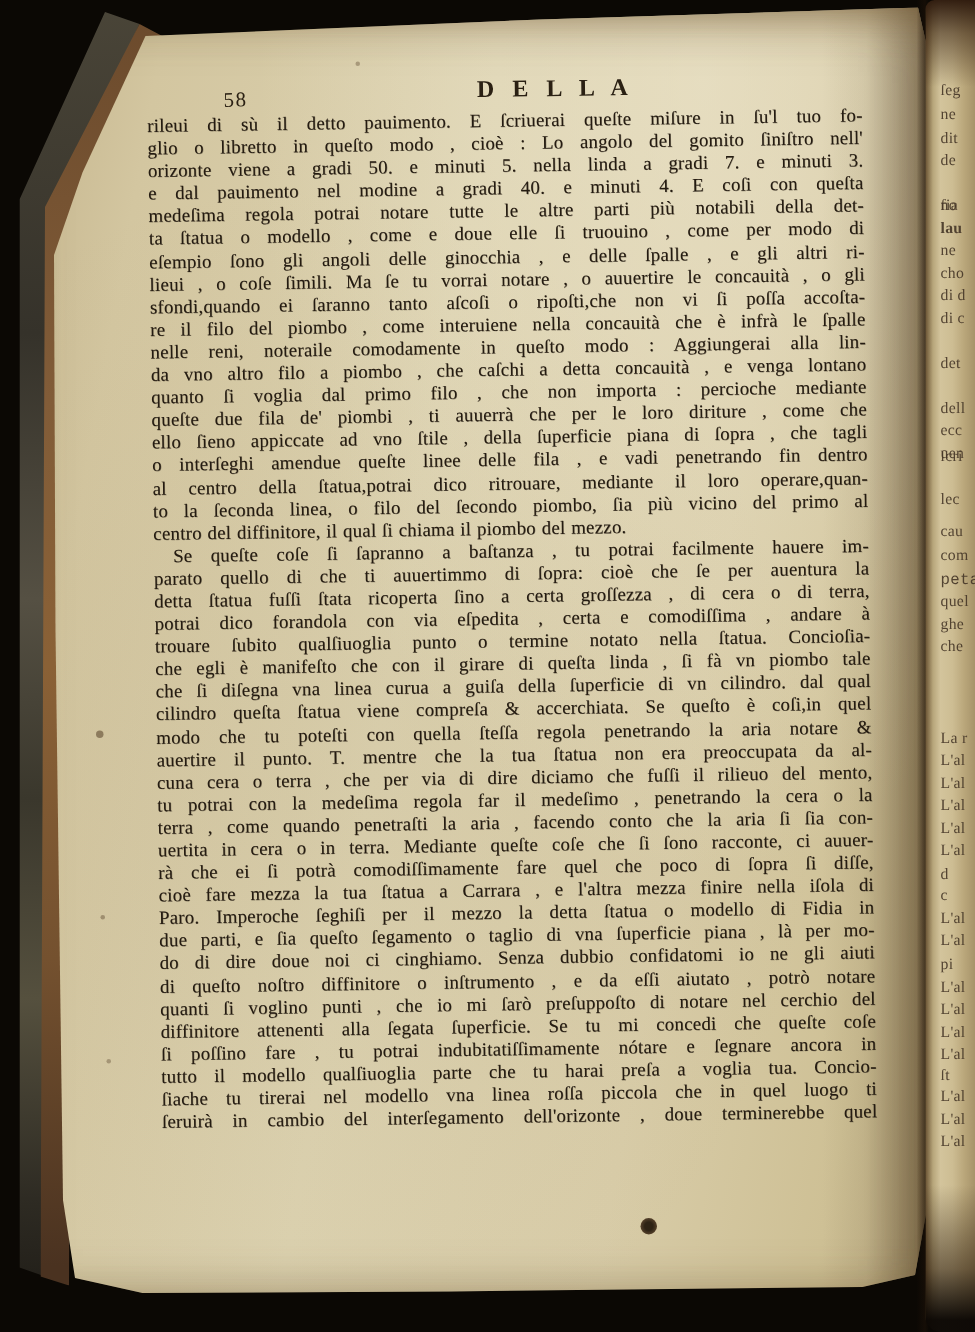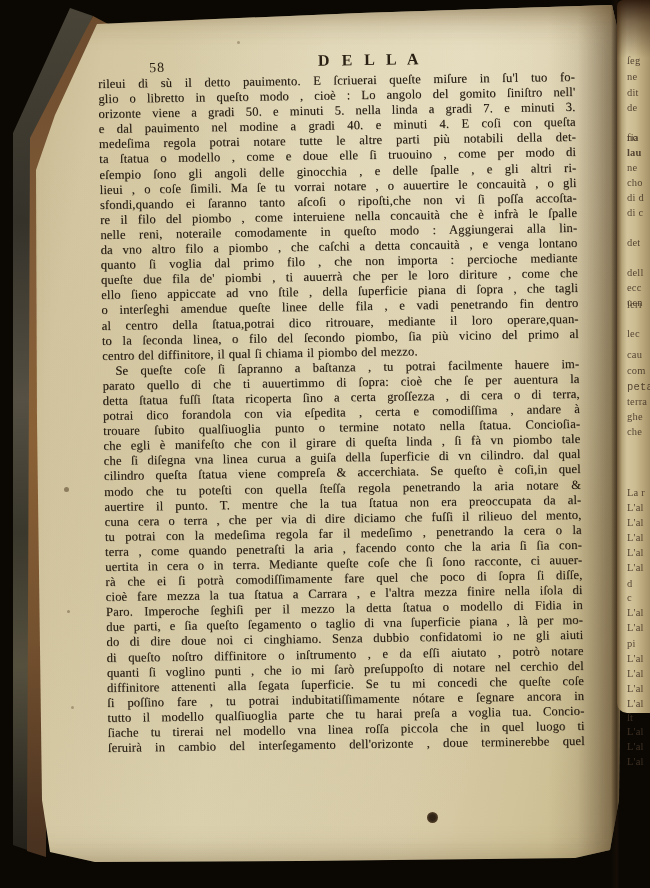--- a/index.html
+++ b/index.html
@@ -50,21 +50,21 @@
   
   .speck{position:absolute;border-radius:50%;pointer-events:none;}
   .blot{left:427px;top:812px;width:11px;height:11px;
         background:radial-gradient(circle,#2e2315 0 35%,#54402a 70%,rgba(84,64,42,0) 100%);}
   .sp1{left:64px;top:487px;width:5px;height:5px;background:rgba(95,75,50,.6);}
   .sp2{left:67px;top:610px;width:3px;height:3px;background:rgba(95,75,50,.45);}
   .sp3{left:71px;top:706px;width:3px;height:3px;background:rgba(95,75,50,.4);}
   .sp4{left:237px;top:41px;width:3px;height:3px;background:rgba(95,75,50,.4);}
 
   
-  .sliver{position:absolute;left:617px;top:0;width:33px;height:713px;
+  .sliver{position:absolute;left:617px;top:0;width:33px;height:888px;
     border-radius:6px 0 0 10px;
     background:
       linear-gradient(to bottom,rgba(42,22,10,.95) 0,rgba(52,30,14,.55) 22px,rgba(0,0,0,0) 58px,
                       rgba(0,0,0,0) 790px,rgba(40,24,10,.55) 846px,rgba(10,6,3,.97) 880px),
       linear-gradient(to right,#6b5434 0,#b7a67b 5px,#d3c49c 10px,#cdbd93 18px,#b9a67a 26px,#a6936a 33px);}
   .sliver-text{position:absolute;left:0;top:0;width:33px;height:888px;overflow:hidden;
     font-size:10.5px;color:#453627;letter-spacing:.2px;}
   .frag{position:absolute;left:10px;white-space:nowrap;opacity:.9;}
   .gutter{position:absolute;top:0;bottom:0;left:611px;width:8px;pointer-events:none;
     background:linear-gradient(to right,rgba(30,18,8,0),rgba(30,18,8,.55) 70%,rgba(20,12,5,.2));}
@@ -159,21 +159,21 @@
         <div class="frag" style="top: 237px;">det</div>
         <div class="frag" style="top: 252px; margin-top: 47px;">ſcri</div>
         <div class="frag" style="top: 267px; text-align: center;">dell</div>
         <div class="frag" style="top: 282px;">ecc</div>
         <div class="frag" style="top: 297px;">uen</div>
         <div class="frag" style="top: 328px; margin-left: 42px;">ſch</div>
         <div class="frag" style="top: 328px;">lec</div>
         <div class="frag" style="top: 349px;">cau</div>
         <div class="frag" style="top: 365px;">com</div>
         <div class="frag" style="top: 381px; font-family: Liberation Mono, monospace;">peta</div>
-        <div class="frag" style="top: 396px;">terra</div>
+        <div class="frag" style="top: 396px;">quel</div>
         <div class="frag" style="top: 411px;">ghe</div>
         <div class="frag" style="top: 426px; text-align: center;">che</div>
         <div class="frag" style="top: 487px;">La r</div>
         <div class="frag" style="top: 502px;">L'al</div>
         <div class="frag" style="top: 517px;">L'al</div>
         <div class="frag" style="top: 532px;">L'al</div>
         <div class="frag" style="top: 547px;">L'al</div>
         <div class="frag" style="top: 562px;">L'al</div>
         <div class="frag" style="top: 578px;">d</div>
         <div class="frag" style="top: 592px;">c</div>

